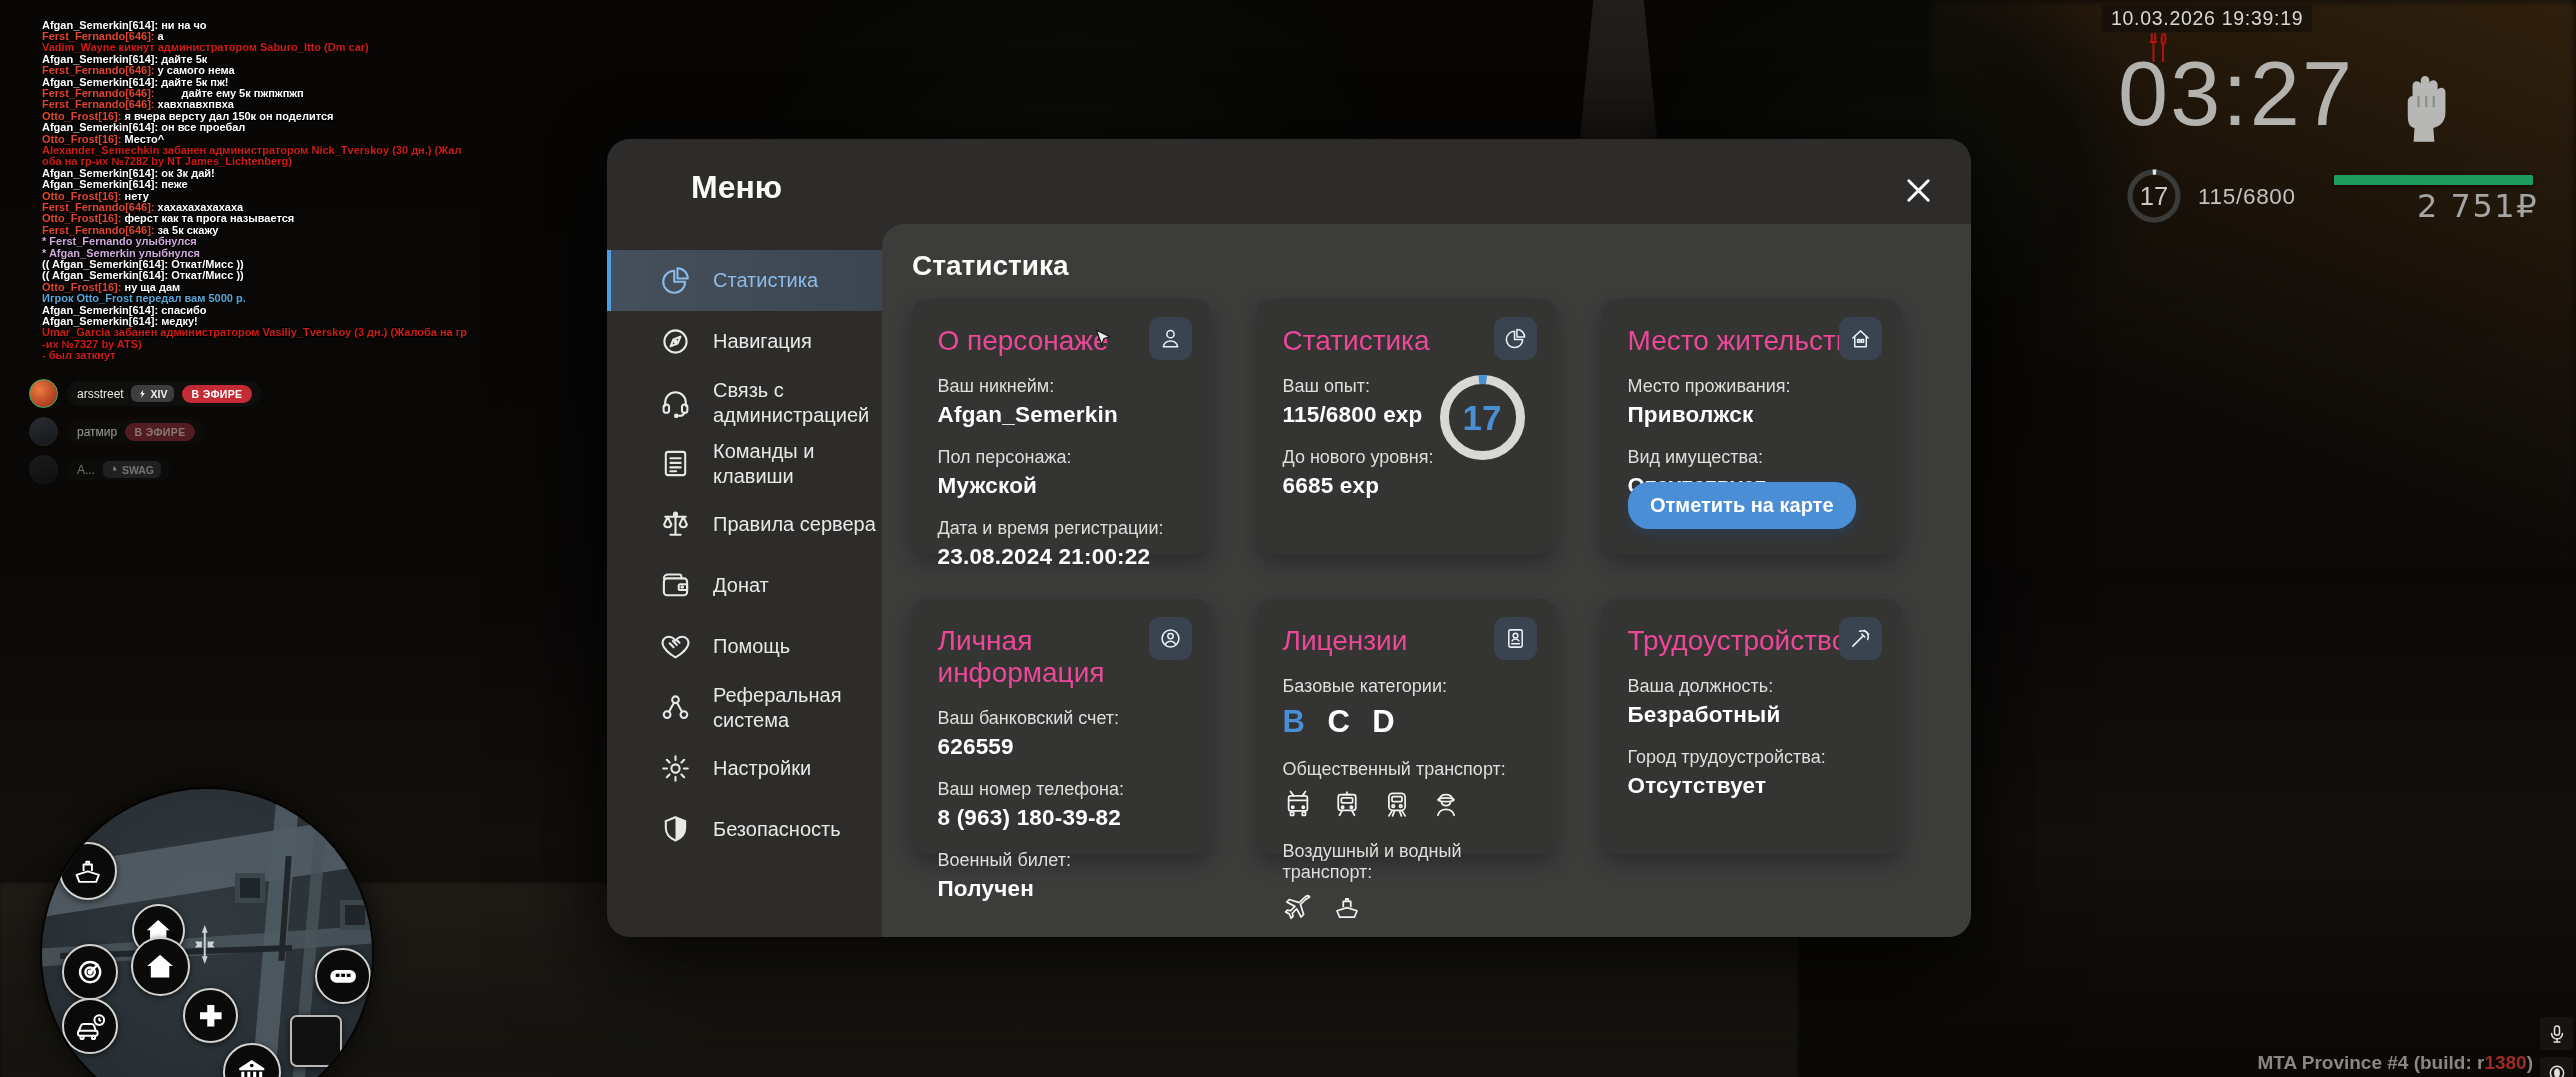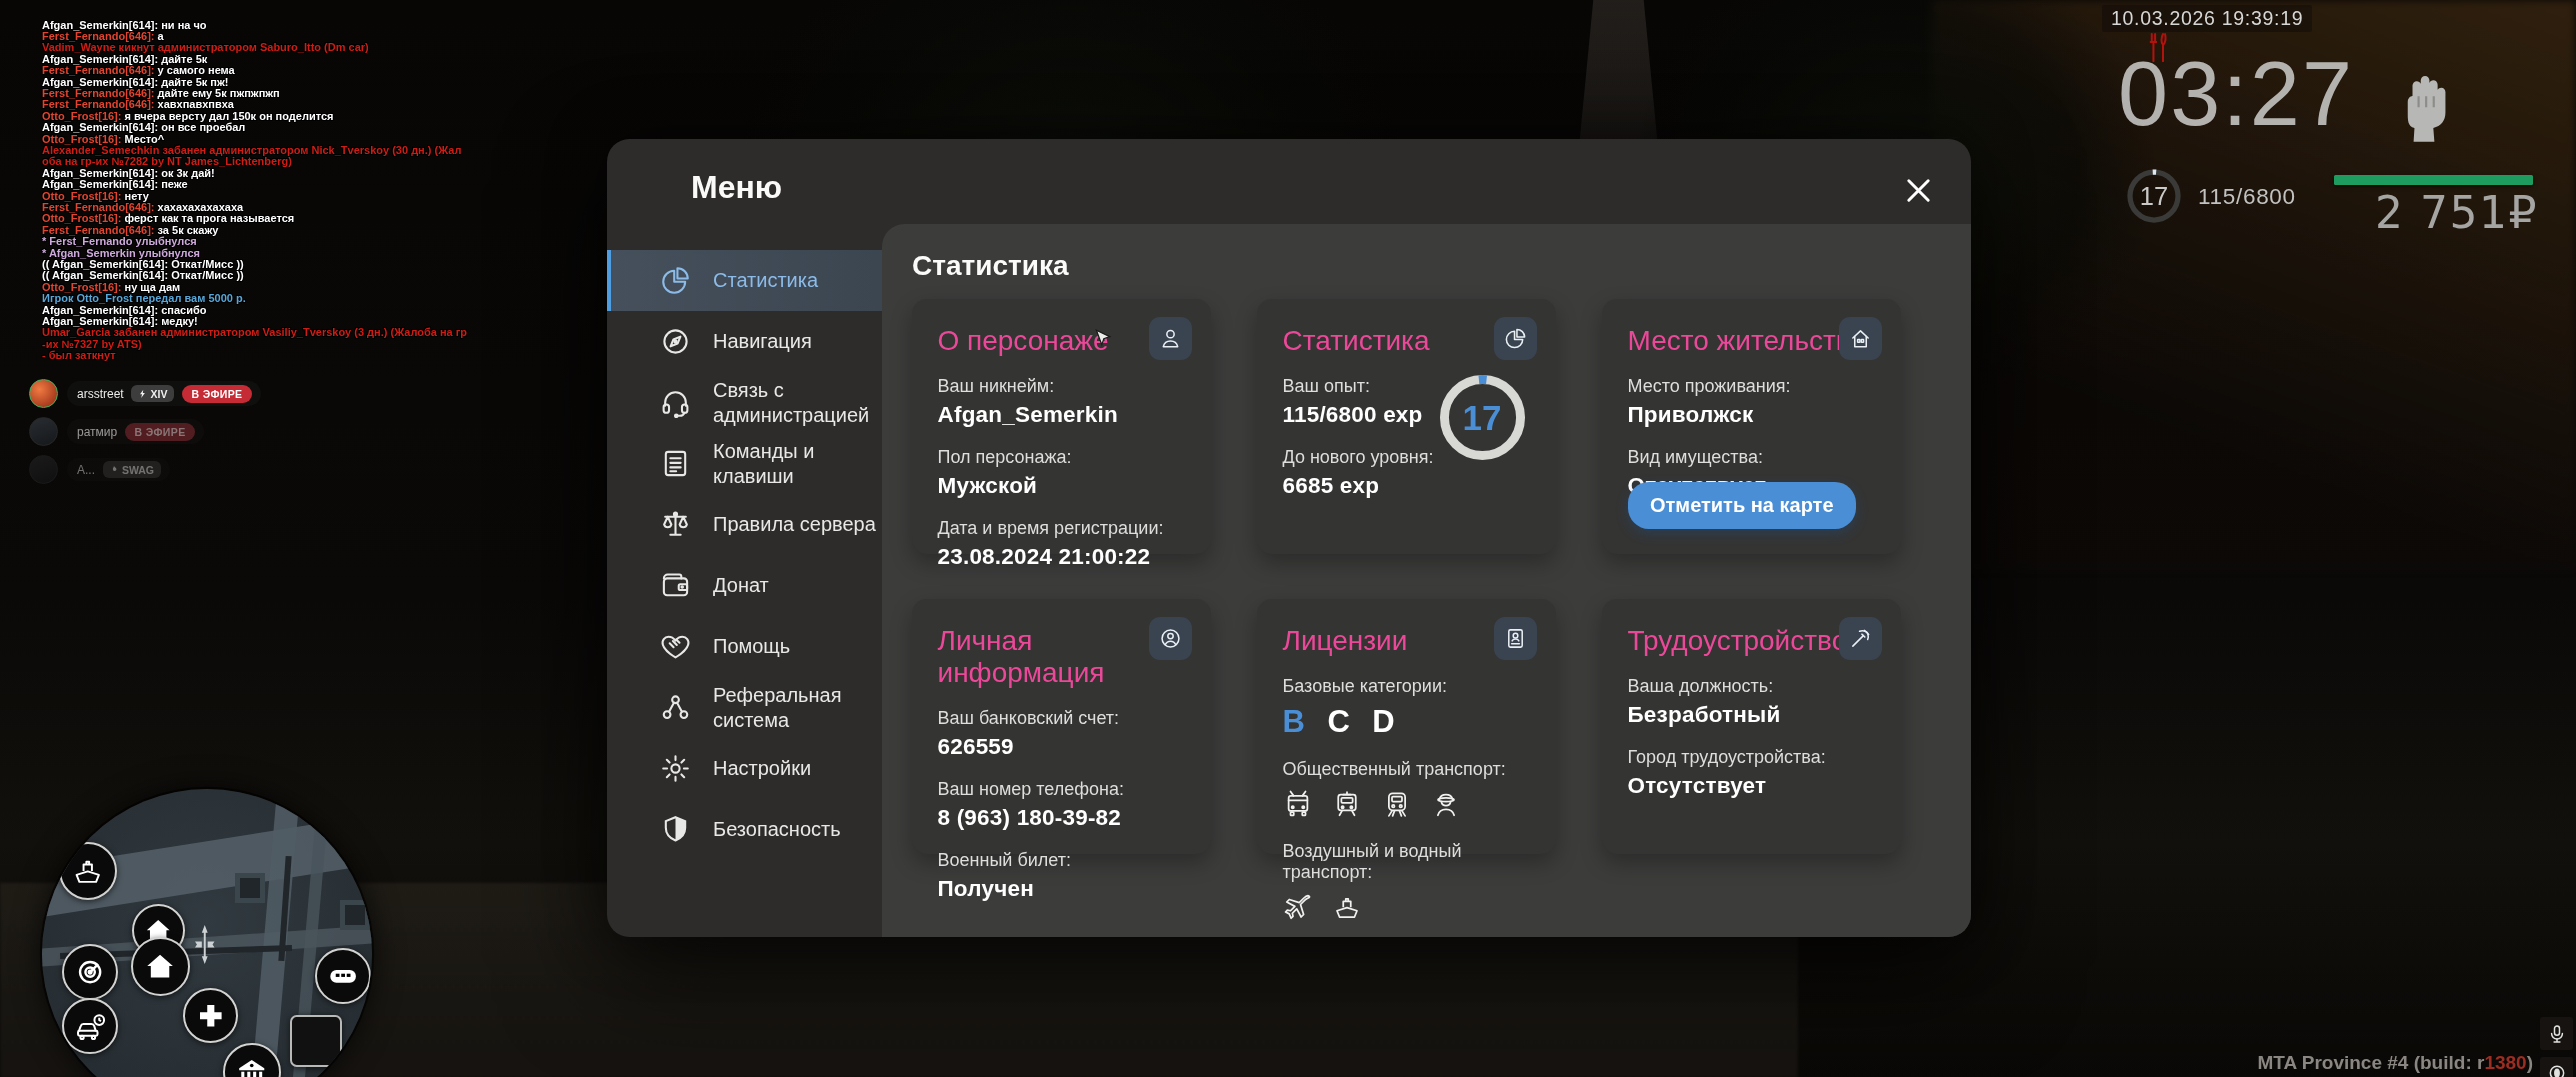--- a/index.html
+++ b/index.html
@@ -40,21 +40,21 @@
   
   .hud-date{position:absolute;left:2102px;top:4.5px;font-size:19.5px;letter-spacing:0.7px;color:#d7d7d5;
             background:rgba(10,8,7,.4);padding:2.2px 9px;border-radius:2.2px;}
   .hud-cutlery{position:absolute;left:2145px;top:33px;width:27px;height:31px;color:#b3130f;}
   .hud-clock{position:absolute;left:2118px;top:43px;font-size:90px;letter-spacing:2.2px;color:rgba(206,206,204,.85);}
   .hud-ring{position:absolute;left:2124px;top:166px;width:60px;height:60px;}
   .hud-ring .num{position:absolute;inset:0;display:flex;align-items:center;justify-content:center;font-size:25.5px;color:#c9c9c7;}
   .hud-xp{position:absolute;left:2198px;top:184px;font-size:22.5px;color:#c2c2c0;letter-spacing:0.7px;}
   .hud-fist{position:absolute;left:2398px;top:66px;width:52px;height:87px;color:#b7b7b5;}
   .hud-bar{position:absolute;left:2334px;top:175px;width:199px;height:9.7px;background:#1e9c5f;border-radius:1.5px;box-shadow:0 1.5px 4.5px rgba(0,0,0,.5);}
-  .hud-money{position:absolute;right:38px;top:187px;font-size:44px;letter-spacing:1.5px;color:#a5a5a3;
+  .hud-money{position:absolute;right:38px;top:187px;font-size:32px;letter-spacing:1.5px;color:#a5a5a3;
              font-family:"DejaVu Sans","Liberation Sans",sans-serif;}
   
   .minimap{position:absolute;left:42px;top:789px;width:330px;height:330px;border-radius:50%;
            background:radial-gradient(circle at 50% 40%,#313a40,#272e33 70%,#232a2e);overflow:hidden;
            box-shadow:0 0 0 2.2px rgba(0,0,0,.6),0 0 30px rgba(0,0,0,.8);}
   .mm-road{position:absolute;background:#57636b;}
   .mm-r1{top:49px;left:-30px;width:434px;height:49px;transform:rotate(-9deg);opacity:.8;}
   .mm-r2{top:147px;left:-15px;width:390px;height:18px;transform:rotate(-4deg);background:#4d585f;opacity:.8;}
   .mm-r3{left:220px;top:-10.5px;width:22.5px;height:367px;transform:rotate(5deg);background:#515d65;opacity:.85;}
   .mm-r4{left:261px;top:-10.5px;width:12px;height:367px;transform:rotate(5deg);background:#49545b;opacity:.8;}
@@ -124,21 +124,21 @@
     <div class="sc-road"></div>
   </div>
 
   <div class="chat" id="chat">
       <div class="chat-line"><span style="color: rgb(255, 255, 255);">Afgan_Semerkin[614]: ни на чо</span></div>
       <div class="chat-line"><span style="color: rgb(226, 69, 47);">Ferst_Fernando[646]: </span><span style="color: rgb(255, 255, 255);">а</span></div>
       <div class="chat-line"><span style="color: rgb(207, 29, 21);">Vadim_Wayne кикнут администратором Saburo_Itto (Dm car)</span></div>
       <div class="chat-line"><span style="color: rgb(255, 255, 255);">Afgan_Semerkin[614]: дайте 5к</span></div>
       <div class="chat-line"><span style="color: rgb(226, 69, 47);">Ferst_Fernando[646]: </span><span style="color: rgb(255, 255, 255);">у самого нема</span></div>
       <div class="chat-line"><span style="color: rgb(255, 255, 255);">Afgan_Semerkin[614]: дайте 5к пж!</span></div>
-      <div class="chat-line"><span style="color: rgb(226, 69, 47);">Ferst_Fernando[646]: </span><span style="color: rgb(255, 255, 255);">дайте ему 5к пжпжпжп</span></div>
+      <div class="chat-line"><span style="color: rgb(226, 69, 47);">Ferst_Fernando[646]: </span><span style="color: rgb(255, 255, 255); margin-left: 24px;">дайте ему 5к пжпжпжп</span></div>
       <div class="chat-line"><span style="color: rgb(226, 69, 47);">Ferst_Fernando[646]: </span><span style="color: rgb(255, 255, 255);">хавхпавхпвха</span></div>
       <div class="chat-line"><span style="color: rgb(226, 69, 47);">Otto_Frost[16]: </span><span style="color: rgb(255, 255, 255);">я вчера версту дал 150к он поделится</span></div>
       <div class="chat-line"><span style="color: rgb(255, 255, 255);">Afgan_Semerkin[614]: он все проебал</span></div>
       <div class="chat-line"><span style="color: rgb(226, 69, 47);">Otto_Frost[16]: </span><span style="color: rgb(255, 255, 255);">Место^</span></div>
       <div class="chat-line"><span style="color: rgb(207, 29, 21);">Alexander_Semechkin забанен администратором Nick_Tverskoy (30 дн.) (Жал</span></div>
       <div class="chat-line"><span style="color: rgb(207, 29, 21);">оба на гр-их №7282 by NT James_Lichtenberg)</span></div>
       <div class="chat-line"><span style="color: rgb(255, 255, 255);">Afgan_Semerkin[614]: ок 3к дай!</span></div>
       <div class="chat-line"><span style="color: rgb(255, 255, 255);">Afgan_Semerkin[614]: пеже</span></div>
       <div class="chat-line"><span style="color: rgb(226, 69, 47);">Otto_Frost[16]: </span><span style="color: rgb(255, 255, 255);">нету</span></div>
       <div class="chat-line"><span style="color: rgb(226, 69, 47);">Ferst_Fernando[646]: </span><span style="color: rgb(255, 255, 255);">хахахахахахаха</span></div>

